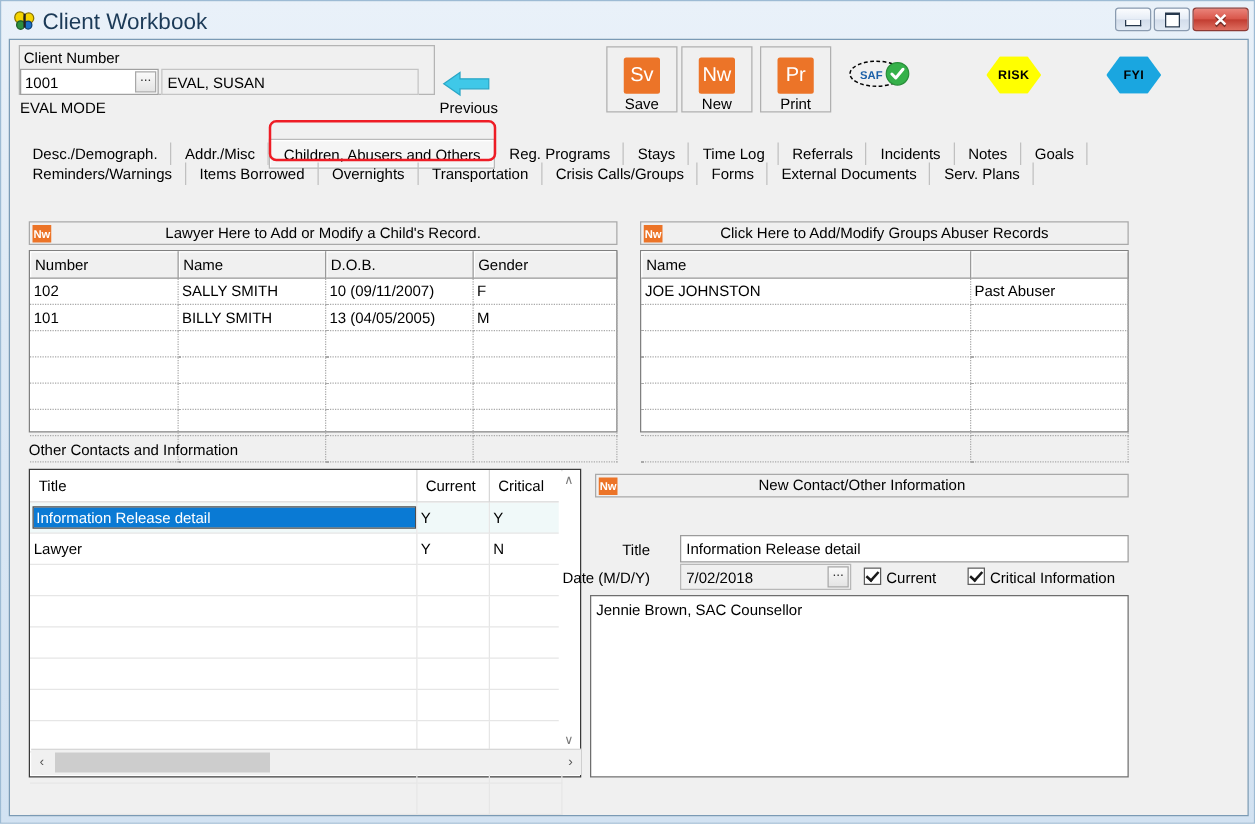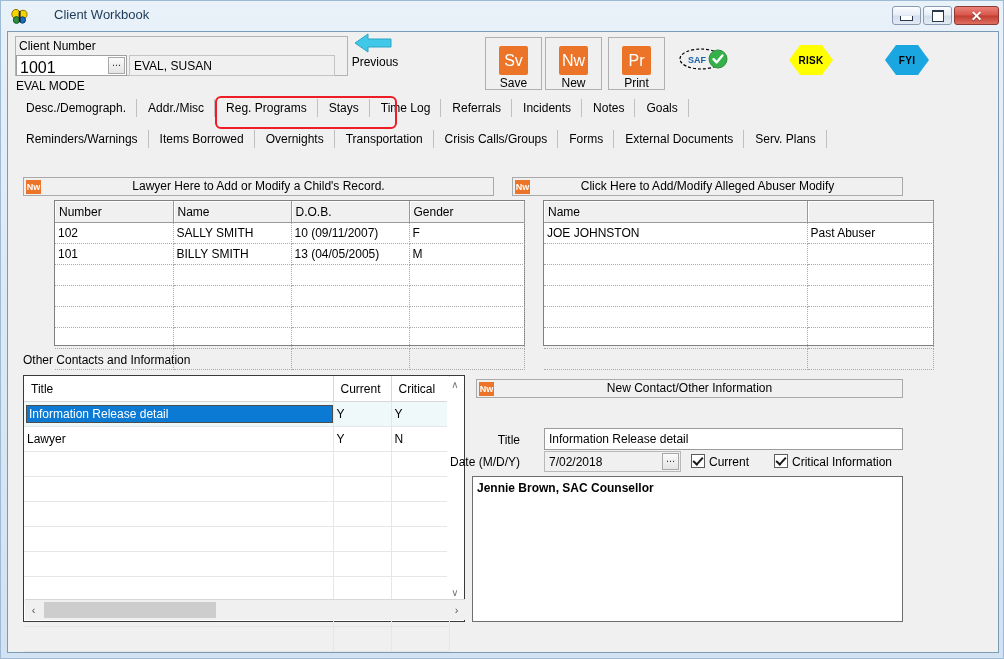--- a/index.html
+++ b/index.html
@@ -43,24 +43,23 @@
     box-sizing: border-box;
   }
   .app-icon {
     position: absolute;
     left: 10px; top: 7px;
     width: 17px; height: 17px;
   }
   .title-text {
     position: absolute;
     left: 33px; top: 6px;
-    font-size: 13px;
+    font-size: 18px;
     color: #1b3a57;
     white-space: nowrap;
-    margin-left: 20px;
   }
   .win-btns {
     position: absolute;
     right: 6px; top: 5px;
     display: flex;
     gap: 2px;
   }
   .win-btn {
     width: 29px; height: 19px;
     box-sizing: border-box;
@@ -115,21 +114,21 @@
     position: absolute;
     left: 15px; top: 54px;
     width: 111px; height: 21px;
     box-sizing: border-box;
     border: 1px solid #a0a0a0;
     background: #ffffff;
   }
   .client-num-val {
     position: absolute;
     left: 3px; top: 3px;
-    font-size: 16px;
+    font-size: 12px;
   }
   .ellipsis-btn {
     position: absolute;
     right: 1px; top: 1px;
     width: 17px; height: 17px;
     box-sizing: border-box;
     border: 1px solid #a8a8a8;
     background: linear-gradient(to bottom, #fafafa, #e4e4e4);
     font-size: 11px;
     line-height: 8px;
@@ -238,21 +237,20 @@
     border-radius: 6px;
     pointer-events: none;
   }
 
   
   .grid-wrap {
     position: absolute;
     box-sizing: border-box;
     border: 1px solid #808080;
     background: #ffffff;
-    margin-left: 31px;
   }
   .grid-banner {
     position: absolute;
     box-sizing: border-box;
     border: 1px solid #a9a9a9;
     background: #f0f0f0;
     height: 19px;
     line-height: 17px;
     text-align: center;
     font-size: 12px;
@@ -437,21 +435,20 @@
   }
   .memo {
     position: absolute;
     left: 471px; top: 475px;
     width: 431px; height: 146px;
     box-sizing: border-box;
     border: 1px solid #6e6e6e;
     background: #ffffff;
     padding: 4px 16px 0 4px;
     font-size: 12px;
-    font-weight: bold;
   }
 </style>
 </head>
 <body>
 
 <div class="window">
 
   <div class="titlebar">
     <div class="app-icon">
       <svg width="17" height="17" viewBox="0 0 17 17">
@@ -480,21 +477,21 @@
 
   <div class="client-panel"></div>
   <div class="client-label">Client Number</div>
   <div class="client-num-box">
     <span class="client-num-val">1001</span>
     <span class="ellipsis-btn">...</span>
   </div>
   <div class="client-name-box">EVAL, SUSAN</div>
   <div class="eval-mode">EVAL MODE</div>
 
-  <div class="nav-btn" style="left:344px; top:30px;">
+  <div class="nav-btn" style="left:344px; top:54px;">
     <span class="arrow">
       <svg width="48" height="24" viewBox="0 0 48 24">
         <path d="M4 12 L17 3 L17 8 L40 8 L40 16 L17 16 L17 21 Z" fill="#3fc8e8" stroke="#2aa6c6" stroke-width="1"></path>
       </svg>
     </span>
     <span class="lbl">Previous</span>
   </div>
 
   <div class="tb-btn" style="left:484px;">
     <div class="tb-ico">Sv</div>
@@ -519,23 +516,24 @@
   </div>
 
   <div class="hex-badge" style="left:788px; top:44px; background:#ffff00;">
     <span>RISK</span>
   </div>
 
   <div class="hex-badge" style="left:884px; top:44px; background:#1aa6e0;">
     <span>FYI</span>
   </div>
 
-  <div class="tabrow" style="top:95px;">
+  <div class="tabrow" style="top:110px;">
     <div class="tab">Desc./Demograph.</div>
     <div class="tab">Addr./Misc</div>
+    <div class="tab active">Children, Abusers and Others</div>
     <div class="tab">Reg. Programs</div>
     <div class="tab">Stays</div>
     <div class="tab">Time Log</div>
     <div class="tab">Referrals</div>
     <div class="tab">Incidents</div>
     <div class="tab">Notes</div>
     <div class="tab last">Goals</div>
   </div>
 
   <div class="tabrow" style="top:126px;text-align:center;">
@@ -613,21 +611,21 @@
             <td></td>
             <td></td>
             <td></td>
           </tr>
       </tbody>
     </table>
   </div>
 
   <div class="grid-banner" style="left:511px; top:176px; width:391px;">
     <span class="banner-nw">Nw</span>
-    <span>Click Here to Add/Modify Alleged Abuser Modify</span>
+    <span>Click Here to Add/Modify Groups Abuser Records</span>
   </div>
   <div class="grid-wrap" style="left:511px; top:199px; width:391px; height:146px;">
     <table class="grid">
       <colgroup>
           <col style="width:263px">
           <col style="width:126px">
         </colgroup>
       <thead>
         <tr>
           <th>Name</th>

